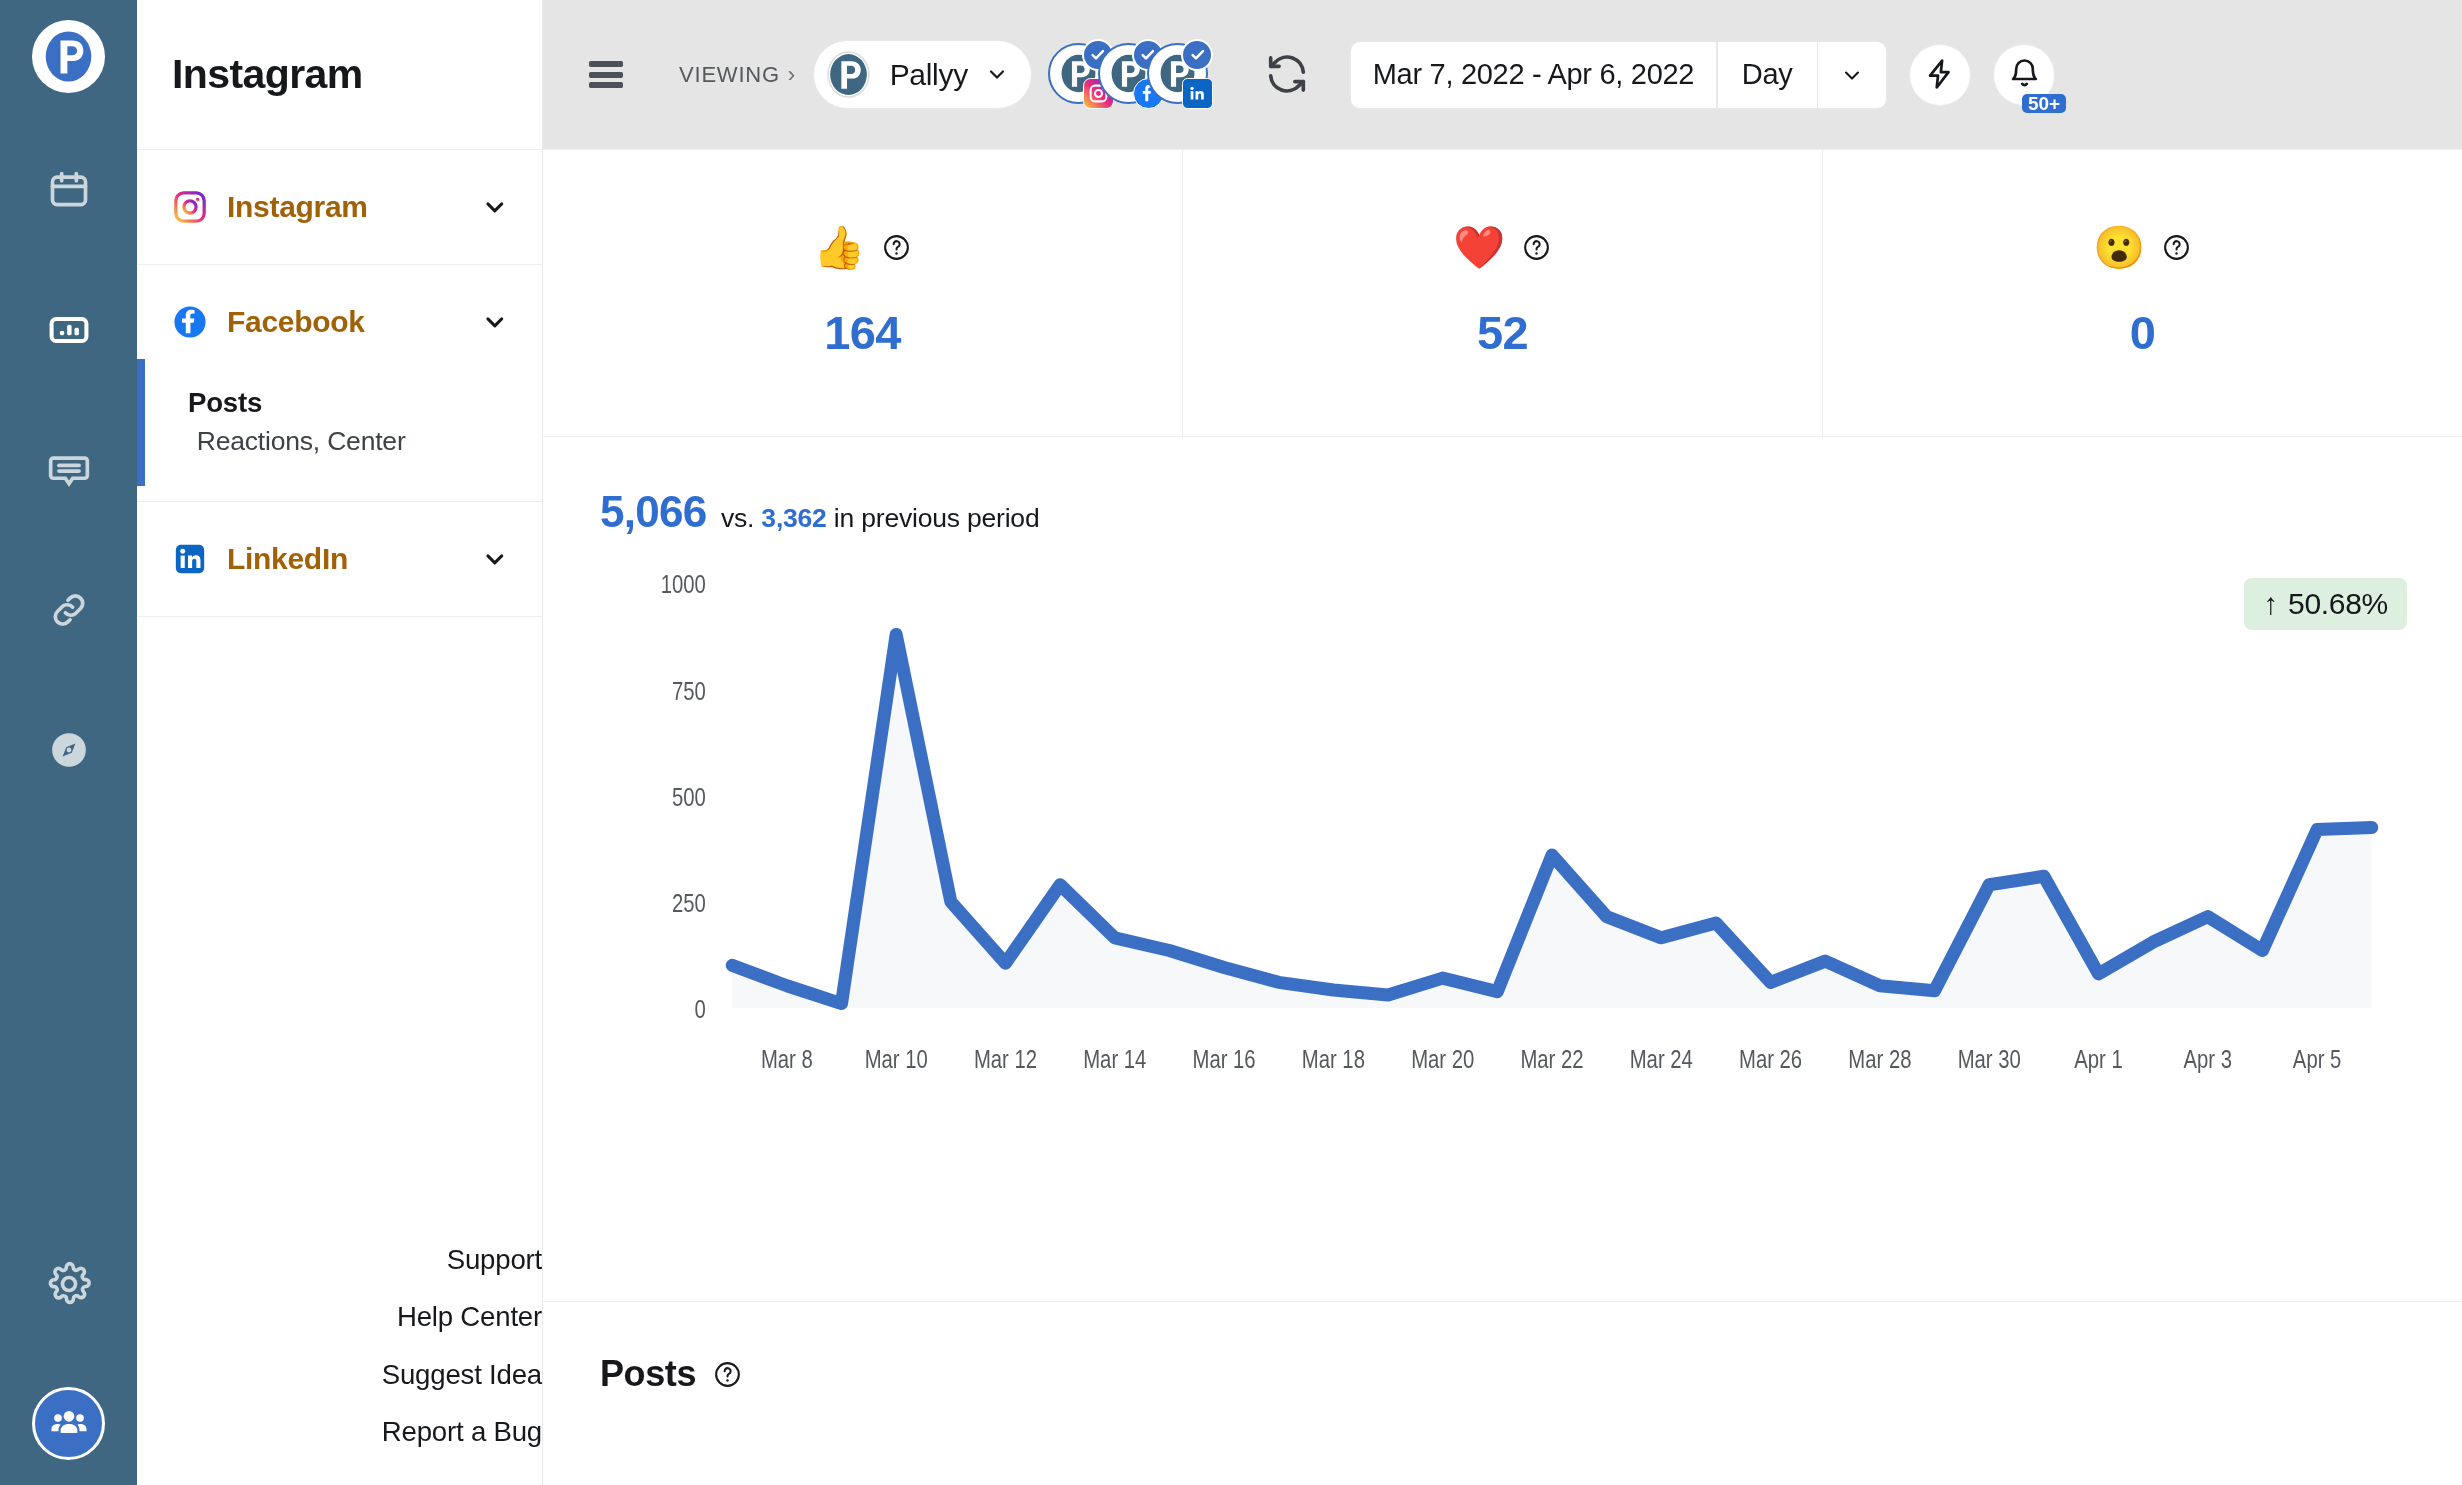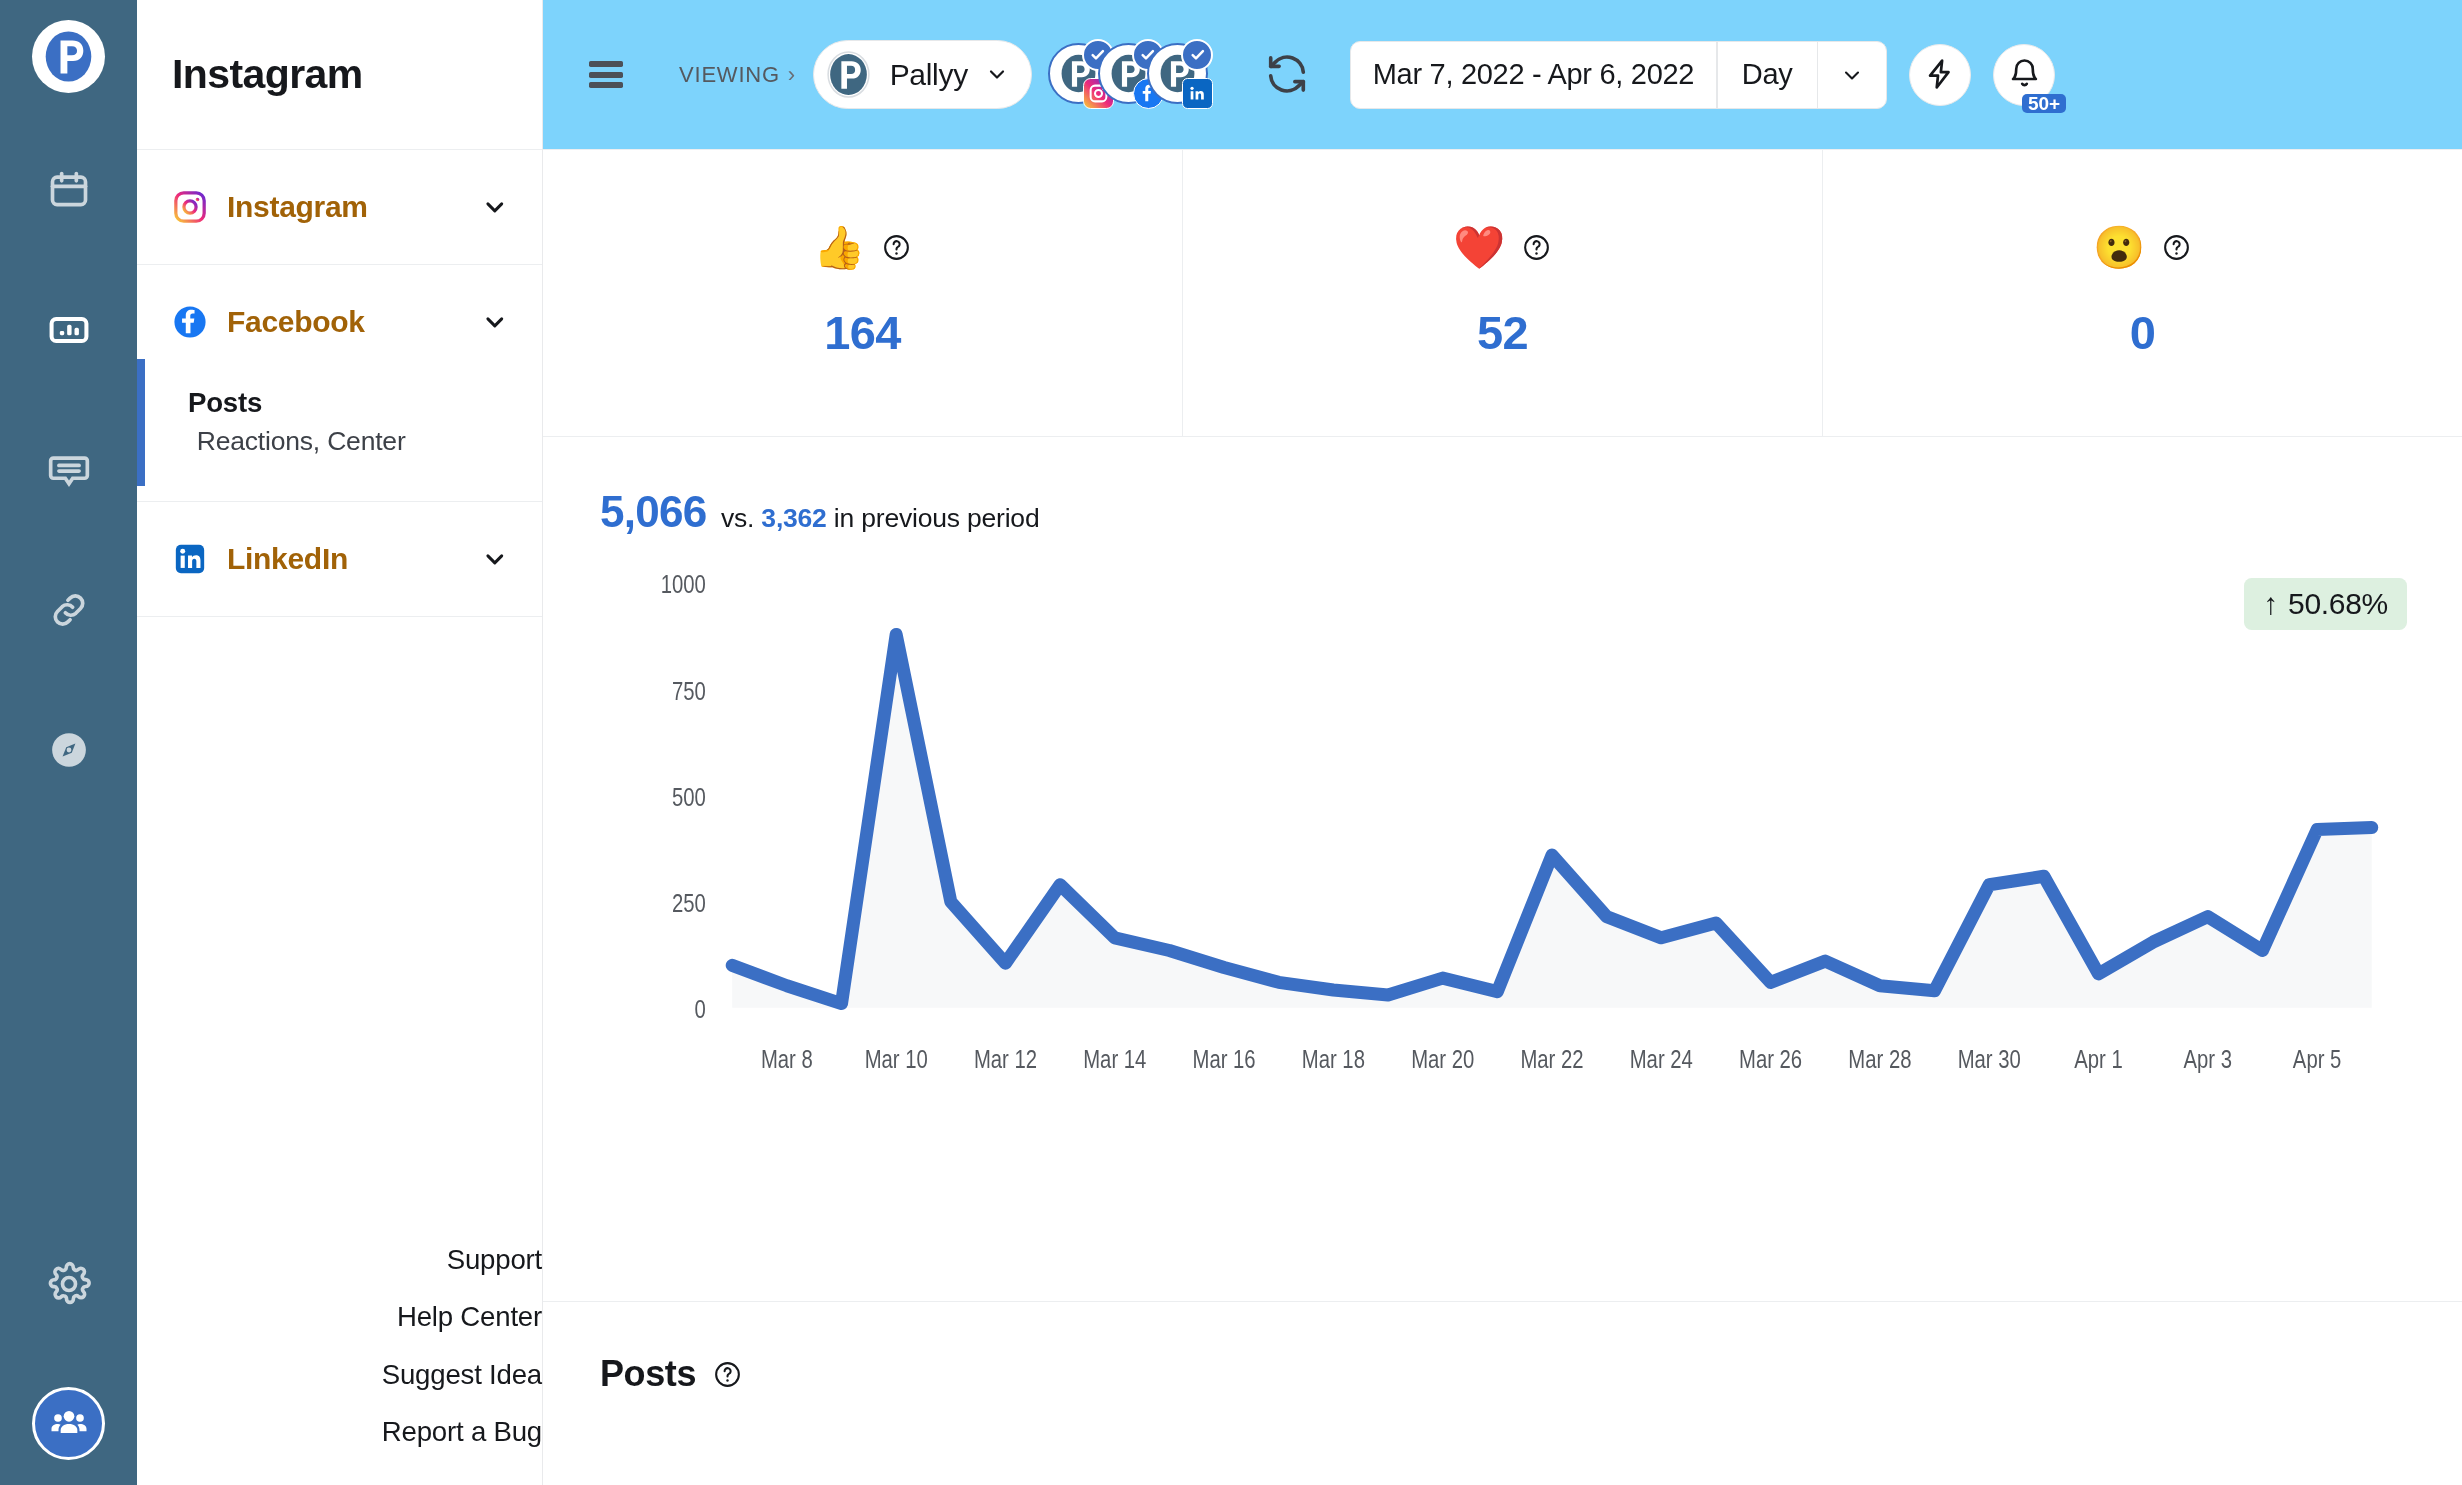--- a/index.html
+++ b/index.html
@@ -82,21 +82,21 @@
   }
 
   
   .main { flex: 1 1 auto; display: flex; flex-direction: column; background: #ffffff; min-width: 0; }
 
   .topbar {
     height: 150px; flex: 0 0 150px;
     display: flex; align-items: center;
     padding: 0 31px 0 46px;
     border-bottom: 1.7px solid #eceef0;
-    background: #7dd3fc;
+    background: #e5e5e5;
   }
   .hamburger { width: 34px; height: 27.6px; display: flex; flex-direction: column; justify-content: space-between; cursor: pointer; margin-right: 56px; }
   .hamburger span { display: block; height: 6px; background: #4c5057; border-radius: 1.7px; }
   .viewing { font-size: 22px; color: #55595f; letter-spacing: 0.8px; font-weight: 400; margin-right: 7.7px; }
   .viewing-caret { font-size: 22px; color: #6a6e75; margin-right: 17.6px; }
 
   .profile-pill {
     display: flex; align-items: center;
     height: 69px; border: 1.7px solid #e6e8ea; border-radius: 35px;
     padding: 0 22px 0 8.8px; background: #fff; cursor: pointer; margin-right: 15.4px;

